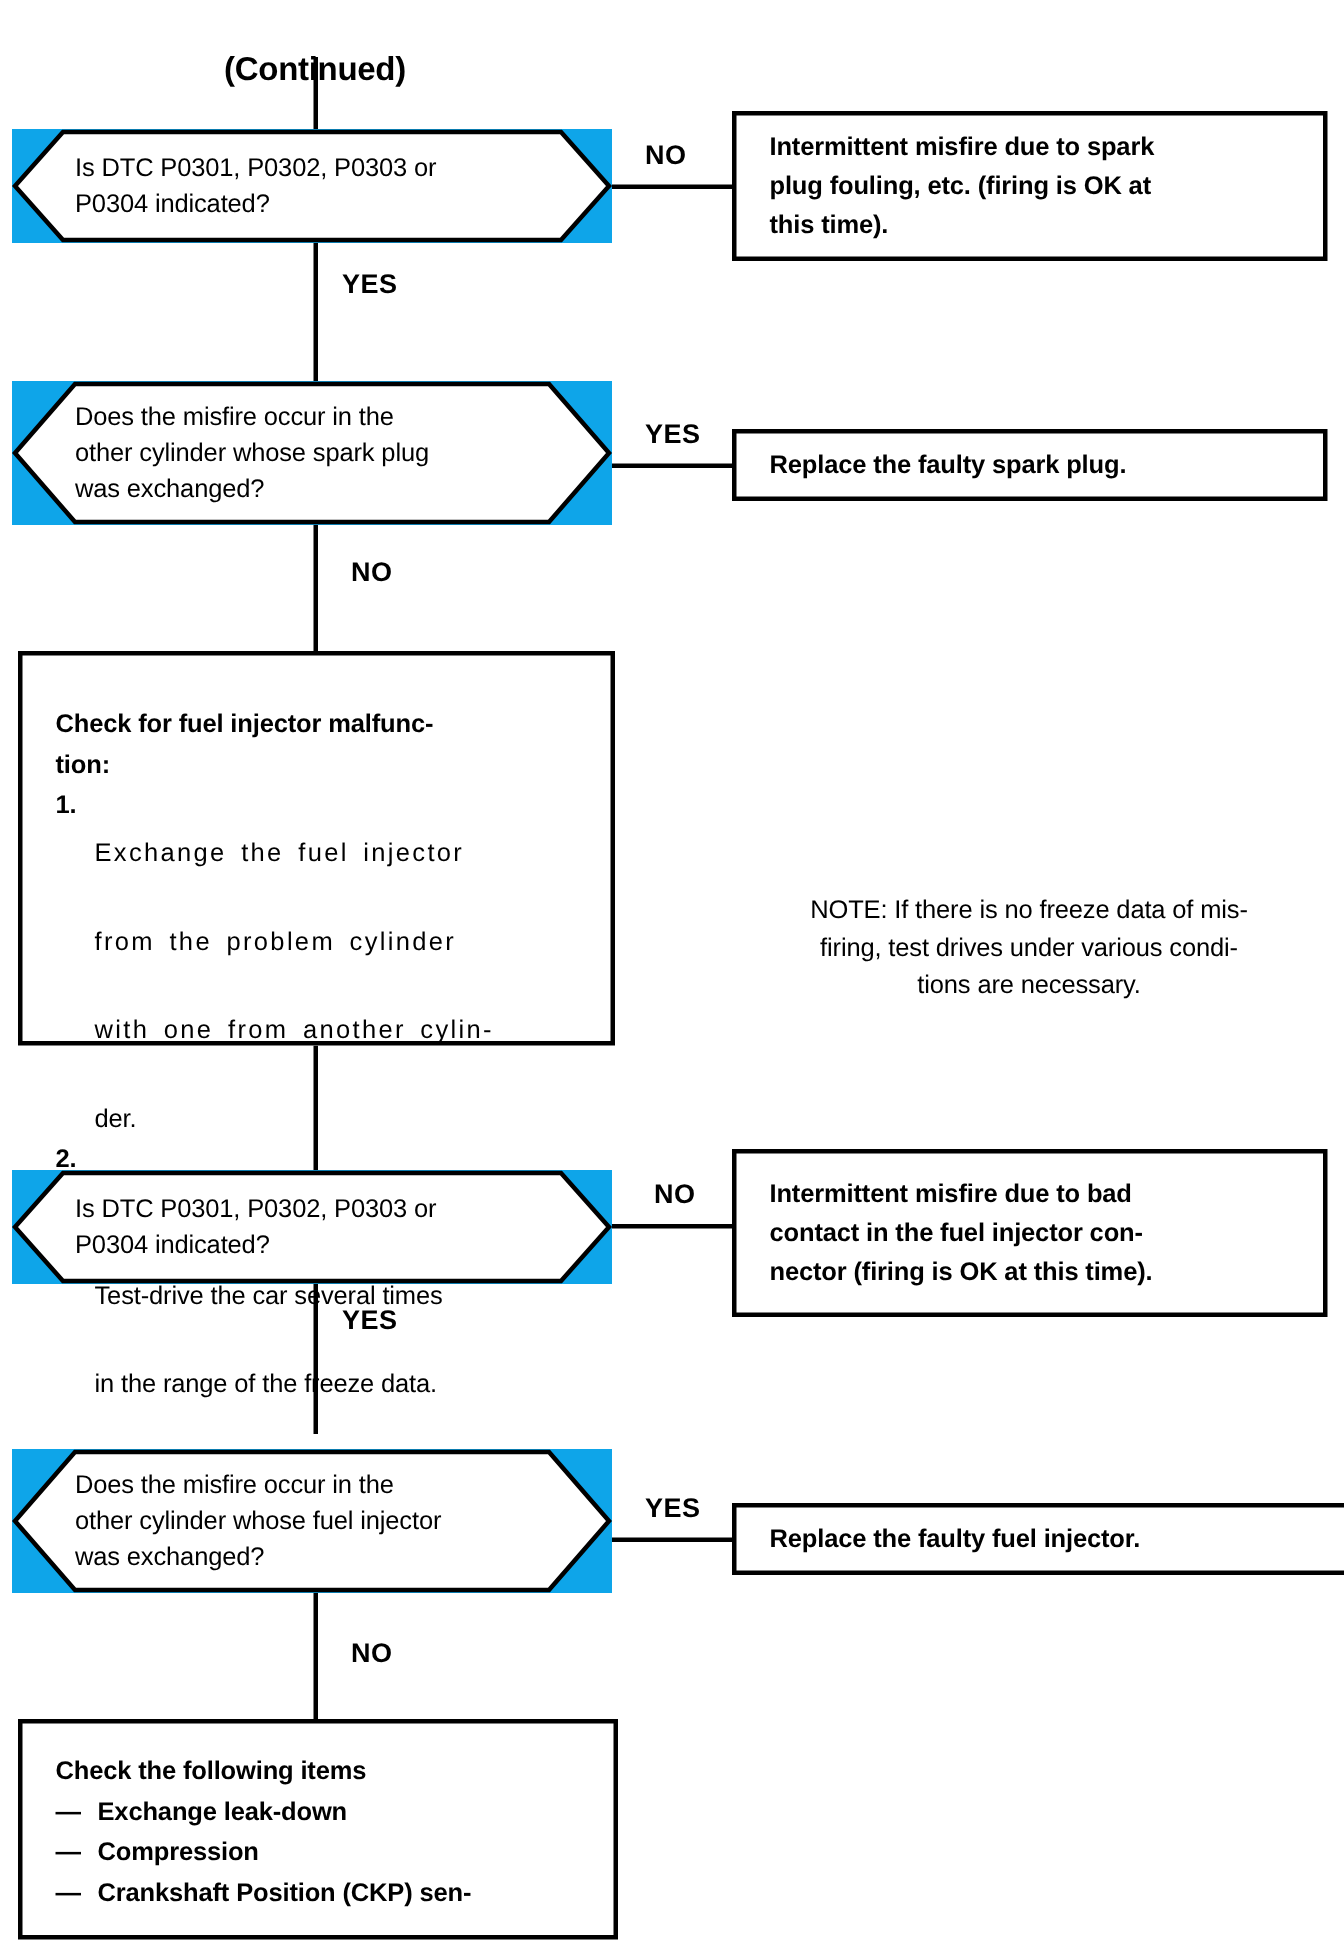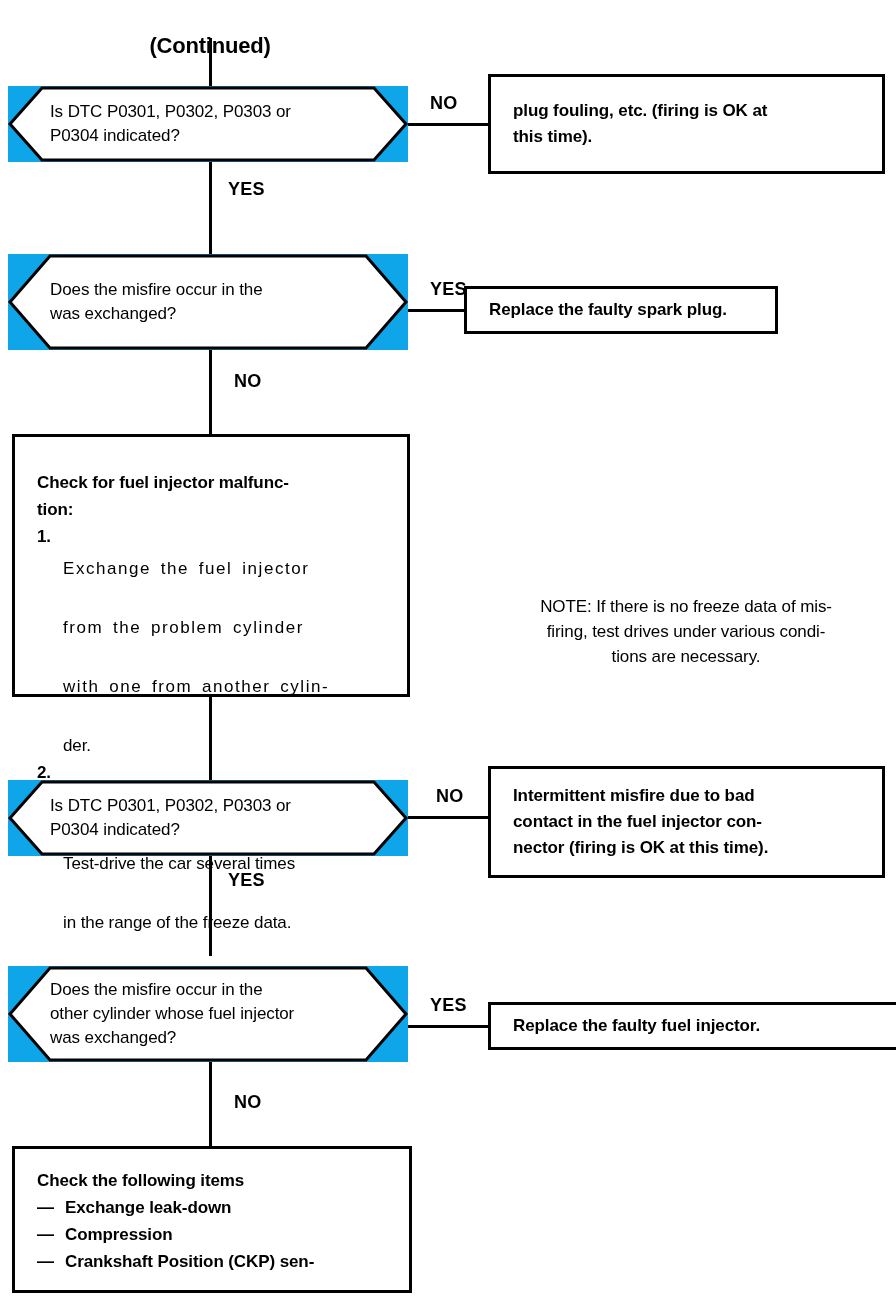--- a/index.html
+++ b/index.html
@@ -194,36 +194,38 @@
       <polygon points="34,2 366,2 398,38 366,74 34,74 2,38" fill="#ffffff" stroke="#000000" stroke-width="3"></polygon>
     </svg>
     <div class="dtext">
       <span>Is DTC P0301, P0302, P0303 or</span>
       <span>P0304 indicated?</span>
     </div>
   </div>
 
   <div class="box" style="left:488px; top:74px; width:397px; height:100px;">
     <div class="btext">
+      <span>Intermittent misfire due to spark</span>
       <span>plug fouling, etc. (firing is OK at</span>
       <span>this time).</span>
     </div>
   </div>
 
   <div class="decision" style="left:8px; top:254px; width:400px; height:96px;">
     <svg width="400" height="96" viewBox="0 0 400 96" xmlns="http://www.w3.org/2000/svg">
       <polygon points="42,2 358,2 398,48 358,94 42,94 2,48" fill="#ffffff" stroke="#000000" stroke-width="3"></polygon>
     </svg>
     <div class="dtext">
       <span>Does the misfire occur in the</span>
+      <span>other cylinder whose spark plug</span>
       <span>was exchanged?</span>
     </div>
   </div>
 
-  <div class="box" style="left:464px; top:286px; width:314px; height:48px;padding-left:16px;">
+  <div class="box" style="left:488px; top:286px; width:397px; height:48px;padding-left:16px;">
     <div class="btext">
       <span>Replace the faulty spark plug.</span>
     </div>
   </div>
 
   <div class="box proc" style="left:12px; top:434px; width:398px; height:263px;">
     <div class="btext">
       <div class="proc-head">Check for fuel injector malfunc-</div>
       <div class="proc-head">tion:</div>
 

